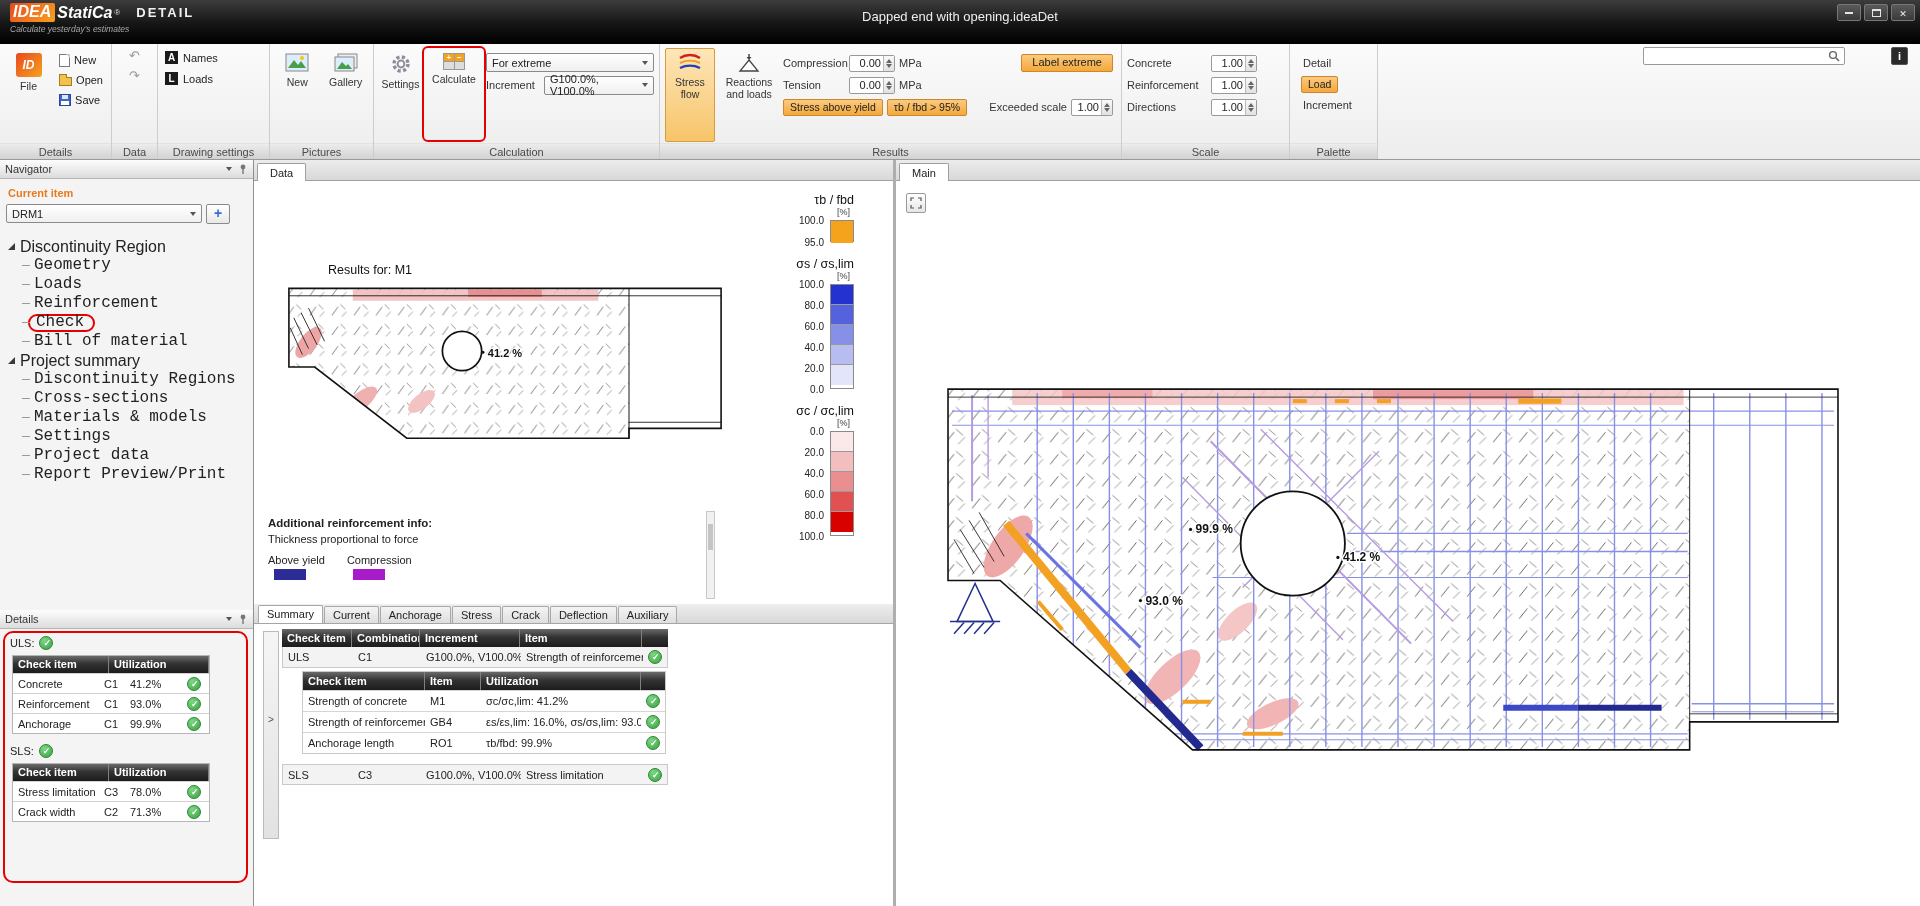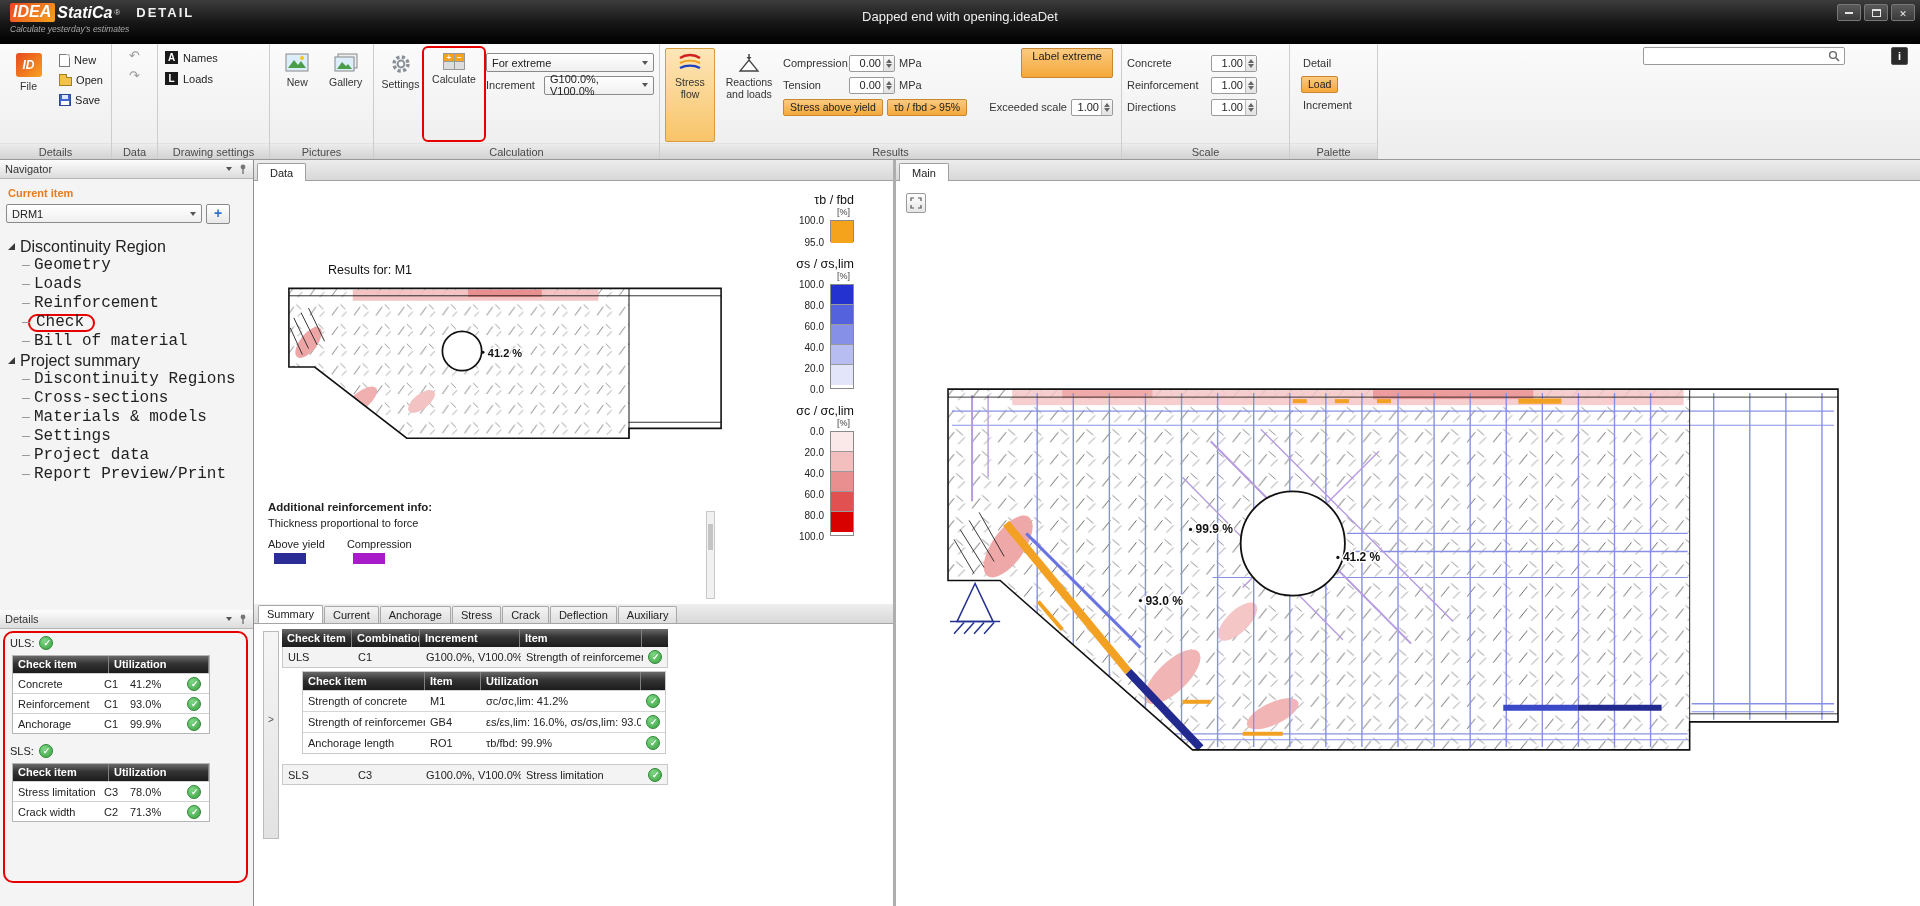--- a/index.html
+++ b/index.html
@@ -39,21 +39,21 @@
   .w62{width:62px}.w80{width:80px}.w54{width:54px}
   .unit { font-size:11px; color:#333; width:26px; }
   .spin { position:relative; width:46px; height:17px; border:1px solid #9a9a9a; background:#fff; border-radius:2px; }
   .spin-val { position:absolute; left:2px; right:13px; text-align:right; font-size:11px; line-height:15px; }
   .spin-btns { position:absolute; right:0; top:0; bottom:0; width:11px; border-left:1px solid #bbb; background:linear-gradient(#f8f8f8,#e2e2e2); }
   .su,.sd { position:absolute; left:2px; width:0; height:0; border-left:3.5px solid transparent; border-right:3.5px solid transparent; }
   .su { top:3px; border-bottom:4px solid #666; } .sd { bottom:3px; border-top:4px solid #666; }
   .sel { position:relative; height:19px; background:linear-gradient(#fff,#efefef); border:1px solid #8a8a8a; border-radius:2px; display:flex; align-items:center; justify-content:space-between; font-size:11px; padding:0 5px; cursor:default; }
   .sel-arrow { width:0; height:0; border-left:3.5px solid transparent; border-right:3.5px solid transparent; border-top:4px solid #555; }
   .orange-btn { background:linear-gradient(#fbca80,#f5a83a); border:1px solid #c9872e; border-radius:2px; font-size:10.5px; padding:0 6px; height:17px; line-height:15px; color:#222; white-space:nowrap; cursor:default; }
-  .orange-lg { height:30px; padding:0 10px; font-size:11px; }
+  .orange-lg { height:18px; padding:0 10px; font-size:11px; }
   .mla { margin-left:auto; }
   .ico-letter { width:13px; height:13px; background:#1a1a1a; color:#fff; font-size:10px; font-weight:bold; line-height:13px; text-align:center; display:inline-block; }
   .idea-ico { width:26px; height:24px; border-radius:3px; background:linear-gradient(135deg,#e8491f,#f6a21f); display:flex; align-items:center; justify-content:center; }
   .idea-ico::before { content:"ID"; color:#fff; font-style:italic; font-weight:bold; font-size:12px; }
   .ico-new-doc { width:11px; height:13px; background:#fff; border:1px solid #7a7a7a; position:relative; display:inline-block; }
   .ico-new-doc::after { content:""; position:absolute; right:-1px; top:-1px; border-left:4px solid transparent; border-top:4px solid #c9c9c9; }
   .ico-folder { width:13px; height:9px; background:#f3c24d; border:1px solid #a3801f; position:relative; display:inline-block; margin-top:3px; }
   .ico-folder::before { content:""; position:absolute; left:-1px; top:-4px; width:6px; height:3px; background:#f3c24d; border:1px solid #a3801f; border-bottom:none; }
   .ico-floppy { width:12px; height:12px; background:#3f66c9; border:1px solid #2a4796; position:relative; display:inline-block; }
   .ico-floppy::before { content:""; position:absolute; left:2px; top:0; width:6px; height:4px; background:#dce6ff; }
@@ -111,21 +111,21 @@
   .legends { position:absolute; left:492px; top:12px; width:112px; }
   .legend { margin-bottom:15px; }
   .lg-title { font-size:12.5px; text-align:right; padding-right:4px; color:#111; }
   .lg-unit { font-size:9px; color:#444; text-align:right; padding-right:8px; margin:0 0 3px; }
   .lg-rows { display:flex; justify-content:flex-end; gap:6px; position:relative; }
   .lg-ticks { position:relative; width:34px; }
   .lg-ticks span { position:absolute; right:0; font-size:10px; transform:translateY(-50%); color:#222; }
   .lg-bar { width:24px; border:1px solid #8a8a8a; margin-right:4px; }
   .lg-bar div { border-bottom:1px solid #9a9a9a; }
   .lg-bar div:last-child { border-bottom:none; }
-  .add-info { position:absolute; left:14px; top:320px; font-size:11px; }
+  .add-info { position:absolute; left:14px; top:336px; font-size:11px; }
   .add-info .ai-title { font-weight:bold; font-size:11.5px; }
   .ai-sub { margin-top:4px; }
   .sw-row { display:flex; gap:22px; margin-top:9px; }
   .sw { display:flex; flex-direction:column; gap:3px; }
   .sw i { display:block; width:32px; height:11px; margin-left:6px; }
   .upper-scroll { position:absolute; left:452px; top:330px; width:9px; height:88px; background:#f1f1f1; border:1px solid #c8c8c8; }
   .upper-scroll .thumb { margin:12px 1px 0; height:26px; background:#c4c4c4; }
   .rtab-strip { position:absolute; left:0; right:0; top:423px; height:20px; background:linear-gradient(#eee,#d8d8d8); border-bottom:1px solid #a5a5a5; display:flex; align-items:flex-end; padding-left:4px; }
   .rtab { font-size:11px; padding:2px 8px; border:1px solid #a8a8a8; border-bottom:none; background:linear-gradient(#f4f4f4,#dedede); margin-right:1px; border-radius:2px 2px 0 0; cursor:default; }
   .rtab.active { background:#fff; padding-bottom:3px; }

